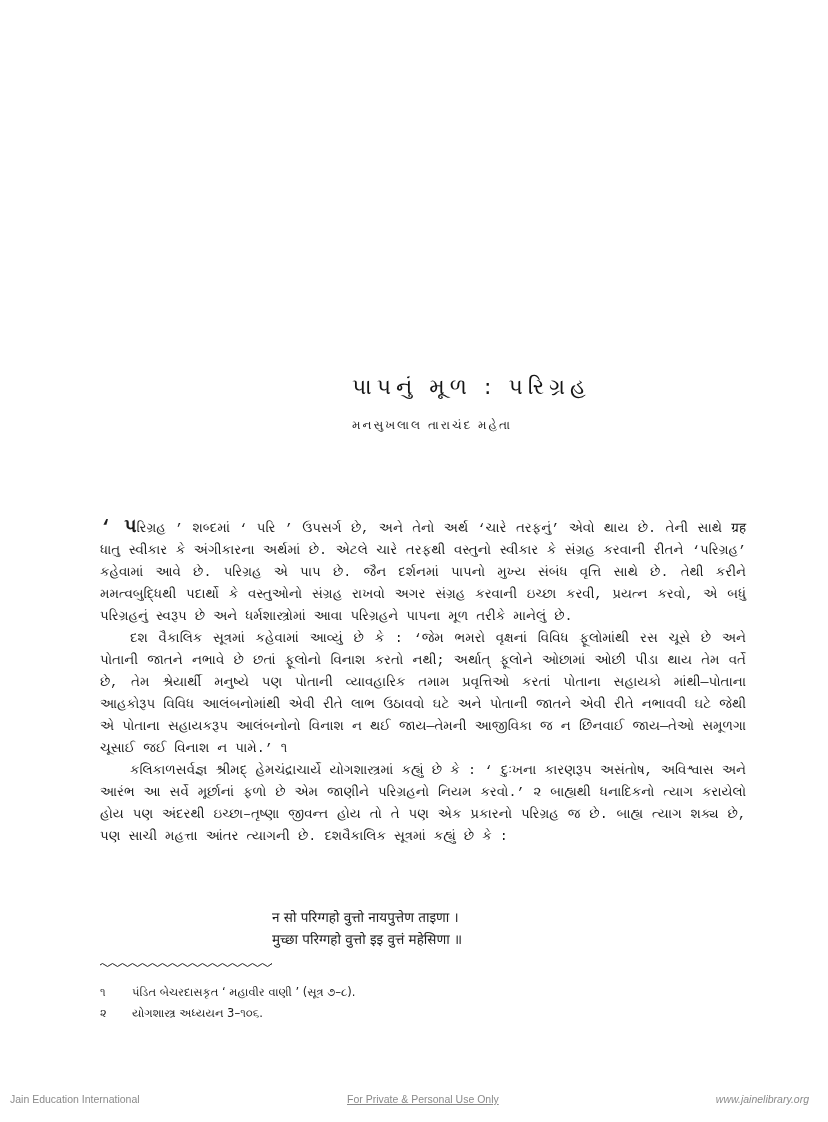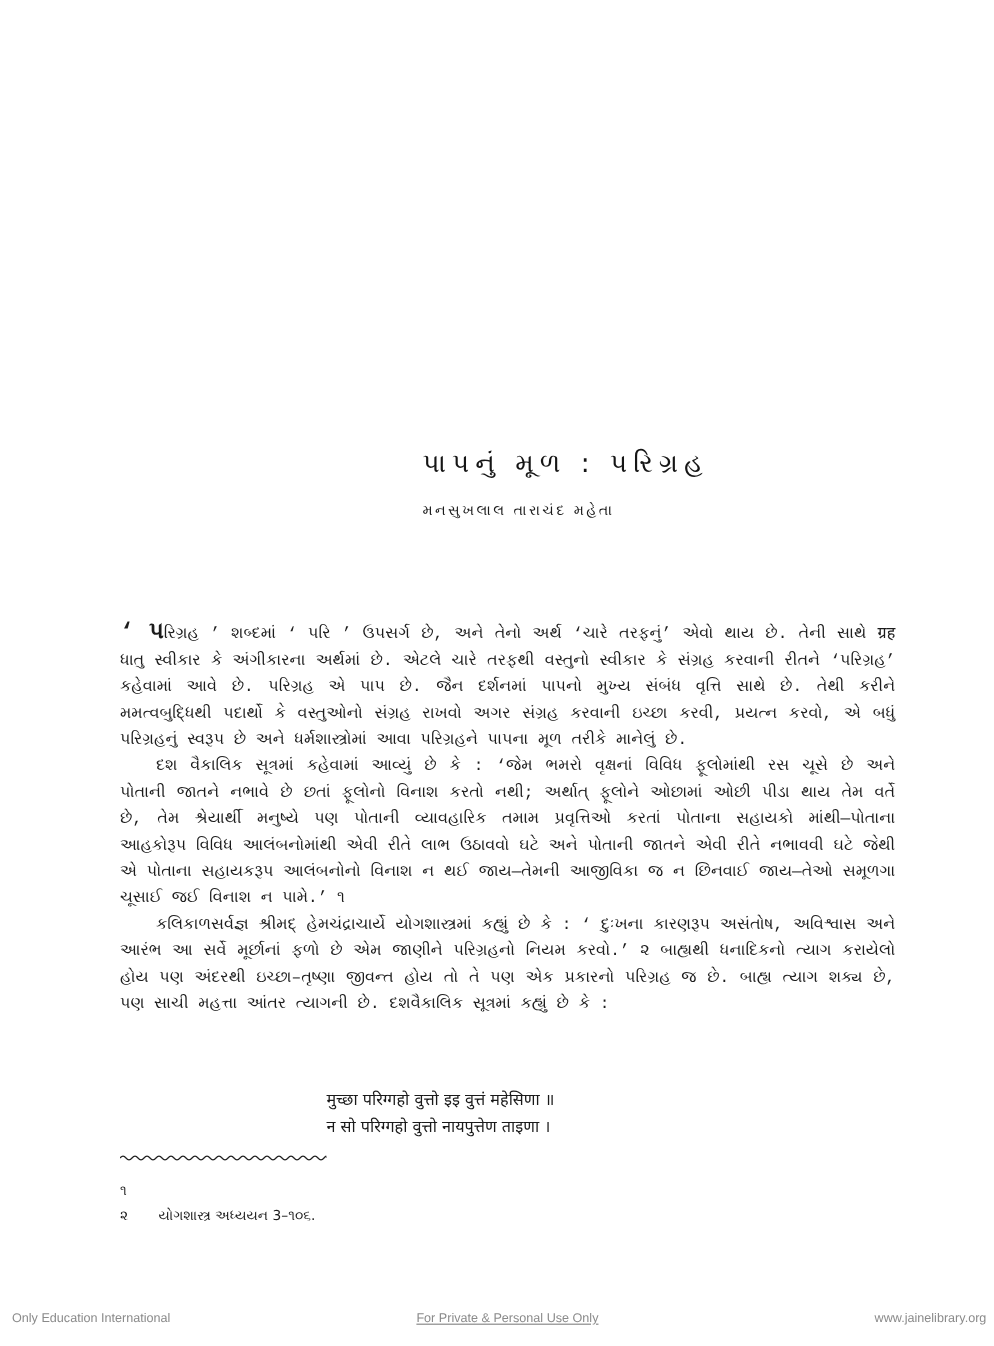--- a/index.html
+++ b/index.html
@@ -106,55 +106,56 @@
       font-size: 10.5px;
       color: #8a8a8a;
     }
     .footer span {
       position: absolute;
       top: 0;
       white-space: nowrap;
     }
     .footer .left { left: 10px; }
     .footer .center { left: 347px; text-decoration: underline; }
-    .footer .right { right: 6px; }
+    .footer .right { right: 19px; font-style: italic; }
   </style>
 </head>
 <body>
 
 <div class="page">
 
   <div class="title">પાપનું મૂળ : પરિગ્રહ</div>
 
   <div class="author">મનસુખલાલ તારાચંદ મહેતા</div>
 
   <div class="body-text">
     <p class="first"><span class="dropcap">‘ પ</span><span>રિગ્રહ ’ શબ્દમાં ‘ પરિ ’ ઉપસર્ગ છે, અને તેનો અર્થ ‘ચારે તરફનું’ એવો થાય છે. તેની સાથે ग्रह ધાતુ સ્વીકાર કે અંગીકારના અર્થમાં છે. એટલે ચારે તરફથી વસ્તુનો સ્વીકાર કે સંગ્રહ કરવાની રીતને ‘પરિગ્રહ’ કહેવામાં આવે છે. પરિગ્રહ એ પાપ છે. જૈન દર્શનમાં પાપનો મુખ્ય સંબંધ વૃત્તિ સાથે છે. તેથી કરીને મમત્વબુદ્ધિથી પદાર્થો કે વસ્તુઓનો સંગ્રહ રાખવો અગર સંગ્રહ કરવાની ઇચ્છા કરવી, પ્રયત્ન કરવો, એ બધું પરિગ્રહનું સ્વરૂપ છે અને ધર્મશાસ્ત્રોમાં આવા પરિગ્રહને પાપના મૂળ તરીકે માનેલું છે.</span></p>
     <p><span>દશ વૈકાલિક સૂત્રમાં કહેવામાં આવ્યું છે કે : ‘જેમ ભમરો વૃક્ષનાં વિવિધ ફૂલોમાંથી રસ ચૂસે છે અને પોતાની જાતને નભાવે છે છતાં ફૂલોનો વિનાશ કરતો નથી; અર્થાત્ ફૂલોને ઓછામાં ઓછી પીડા થાય તેમ વર્તે છે, તેમ શ્રેયાર્થી મનુષ્યે પણ પોતાની વ્યાવહારિક તમામ પ્રવૃત્તિઓ કરતાં પોતાના સહાયકો માંથી—પોતાના આહકોરૂપ વિવિધ આલંબનોમાંથી એવી રીતે લાભ ઉઠાવવો ઘટે અને પોતાની જાતને એવી રીતે નભાવવી ઘટે જેથી એ પોતાના સહાયકરૂપ આલંબનોનો વિનાશ ન થઈ જાય—તેમની આજીવિકા જ ન છિનવાઈ જાય—તેઓ સમૂળગા ચૂસાઈ જઈ વિનાશ ન પામે.’ ૧</span></p>
     <p><span>કલિકાળસર્વજ્ઞ શ્રીમદ્ હેમચંદ્રાચાર્યે યોગશાસ્ત્રમાં કહ્યું છે કે : ‘ દુઃખના કારણરૂપ અસંતોષ, અવિશ્વાસ અને આરંભ આ સર્વે મૂર્છાનાં ફળો છે એમ જાણીને પરિગ્રહનો નિયમ કરવો.’ ૨ બાહ્યથી ધનાદિકનો ત્યાગ કરાયેલો હોય પણ અંદરથી ઇચ્છા–તૃષ્ણા જીવન્ત હોય તો તે પણ એક પ્રકારનો પરિગ્રહ જ છે. બાહ્ય ત્યાગ શક્ય છે, પણ સાચી મહત્તા આંતર ત્યાગની છે. દશવૈકાલિક સૂત્રમાં કહ્યું છે કે :</span></p>
   </div>
 
   <div class="verse">
+    <div>न सो परिग्गहो वुत्तो नायपुत्तेण ताइणा ।</div>
     <div>मुच्छा परिग्गहो वुत्तो इइ वुत्तं महेसिणा ॥</div>
-    <div>न सो परिग्गहो वुत्तो नायपुत्तेण ताइणा ।</div>
   </div>
 
   <svg class="rule" viewBox="0 0 172 8" preserveAspectRatio="none">
     <path d="M0 4 q2.5 -3 5 0 t5 0 t5 0 t5 0 t5 0 t5 0 t5 0 t5 0 t5 0 t5 0 t5 0 t5 0 t5 0 t5 0 t5 0 t5 0 t5 0 t5 0 t5 0 t5 0 t5 0 t5 0 t5 0 t5 0 t5 0 t5 0 t5 0 t5 0 t5 0 t5 0 t5 0 t5 0 t5 0 t5 0 t2 0" fill="none" stroke="#222" stroke-width="1"></path>
   </svg>
 
   <div class="footnotes">
     <div class="footnote">
       <span class="fn-num">૧</span>
+      <span>પંડિત બેચરદાસકૃત ‘ મહાવીર વાણી ’ (સૂત્ર ૭–૮).</span>
     </div>
     <div class="footnote">
       <span class="fn-num">૨</span>
       <span>યોગશાસ્ત્ર અધ્યયન 3–૧૦૬.</span>
     </div>
   </div>
 
   <div class="footer">
-    <span class="left">Only Education International</span>
+    <span class="left">Jain Education International</span>
     <span class="center">For Private &amp; Personal Use Only</span>
     <span class="right">www.jainelibrary.org</span>
   </div>
 
 </div>
 
 </body></html>

